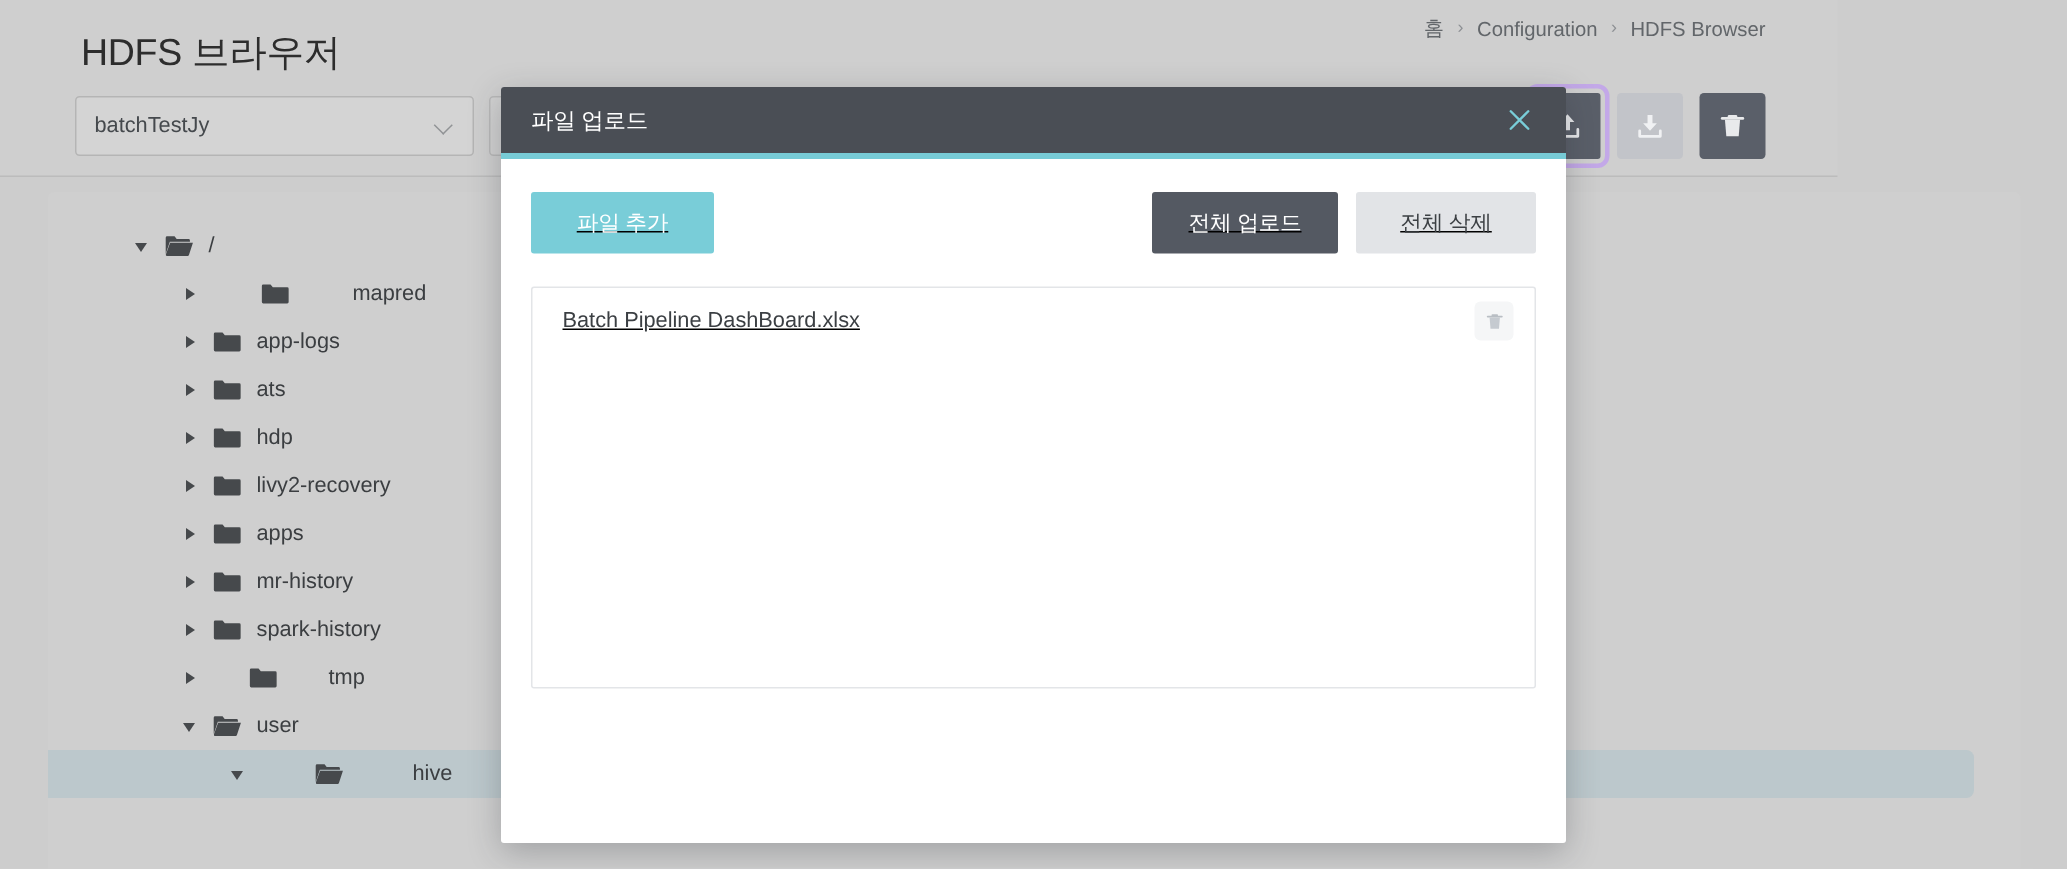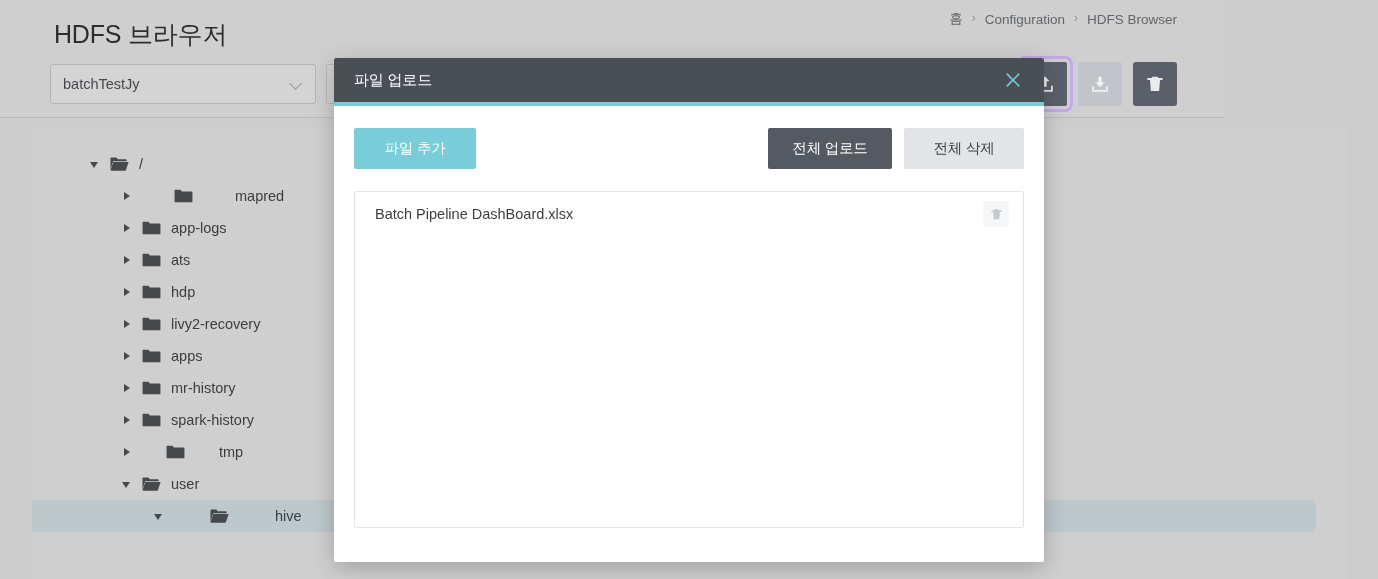--- a/index.html
+++ b/index.html
@@ -229,20 +229,21 @@
     justify-content: center;
   }
   .modal-accent {
     height: 4px;
     background: #77cbd6;
   }
   .modal-body {
     padding: 22px 20px 20px 20px;
     box-sizing: border-box;
     height: 448px;
+    text-decoration: underline;
   }
   .modal-actions {
     display: flex;
     align-items: center;
     height: 41px;
     margin-bottom: 22px;
     position: relative;
   }
   .btn {
     height: 41px;
@@ -268,21 +269,21 @@
   }
   .btn-delete-all {
     background: #e2e4e7;
     color: #3c4044;
     width: 120px;
     margin-left: 12px;
   }
   .file-list {
     border: 1px solid #e3e5e8;
     border-radius: 2px;
-    height: 337px;
+    height: 268px;
     box-sizing: border-box;
     background: #fff;
     overflow: hidden;
   }
   .file-row {
     height: 44px;
     display: flex;
     align-items: center;
     padding: 0 14px 0 20px;
     box-sizing: border-box;

